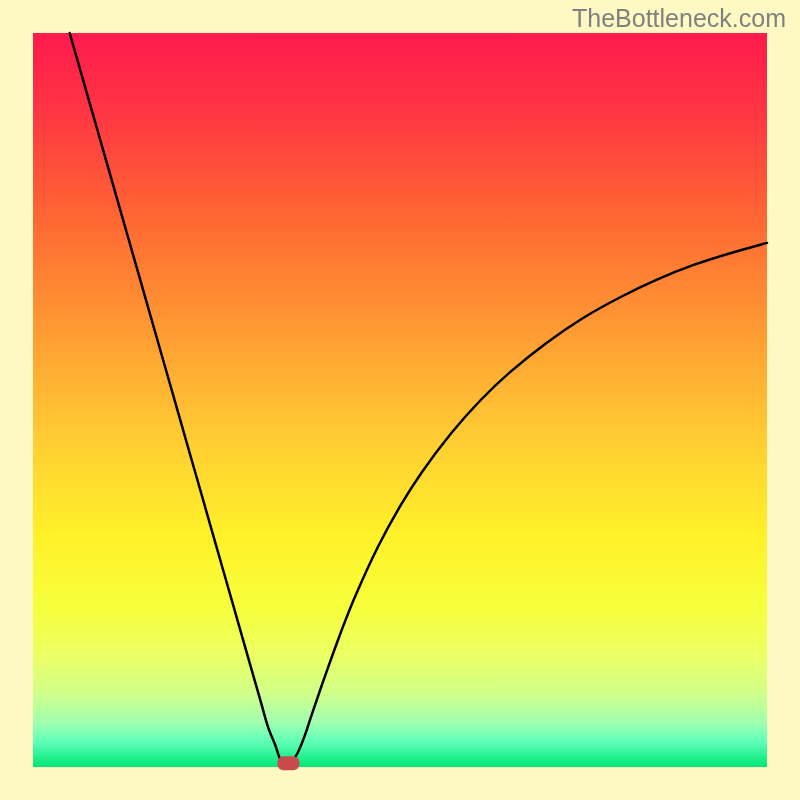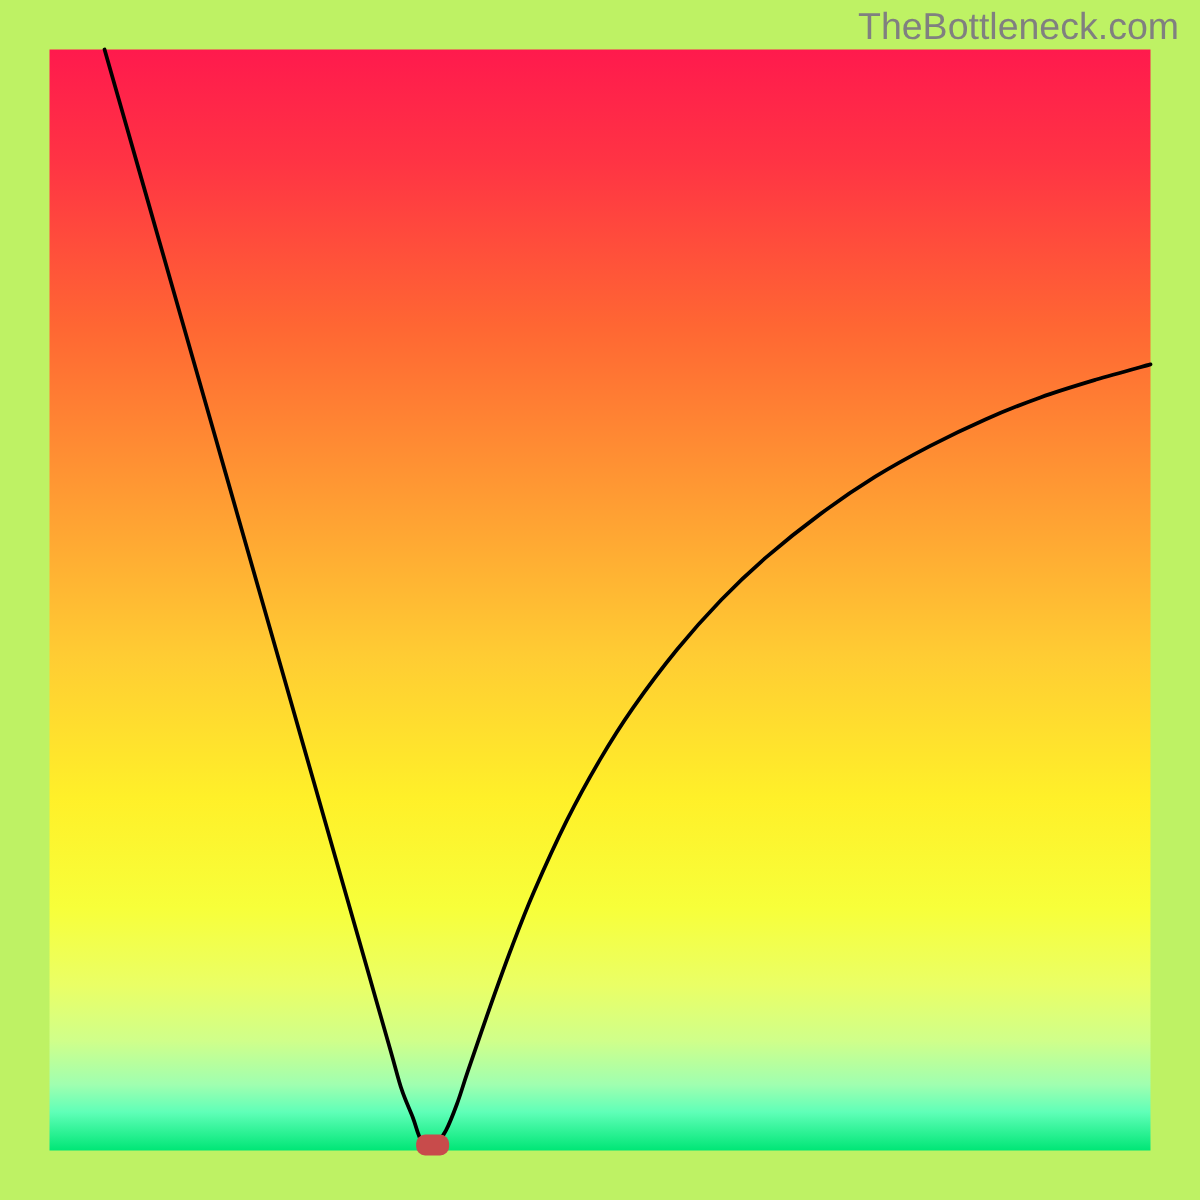--- a/index.html
+++ b/index.html
@@ -8,21 +8,21 @@
     width: 800px;
     height: 800px;
     background: #000000;
     overflow: hidden;
     font-family: Arial, Helvetica, sans-serif;
   }
   .outer {
     position: relative;
     width: 800px;
     height: 800px;
-    background: #bef264;
+    background: #fef9c3;
   }
   .watermark {
     position: absolute;
     top: 4px;
     right: 14px;
     color: #808080;
     font-size: 25px;
     font-weight: 500;
     letter-spacing: 0px;
     pointer-events: none;

